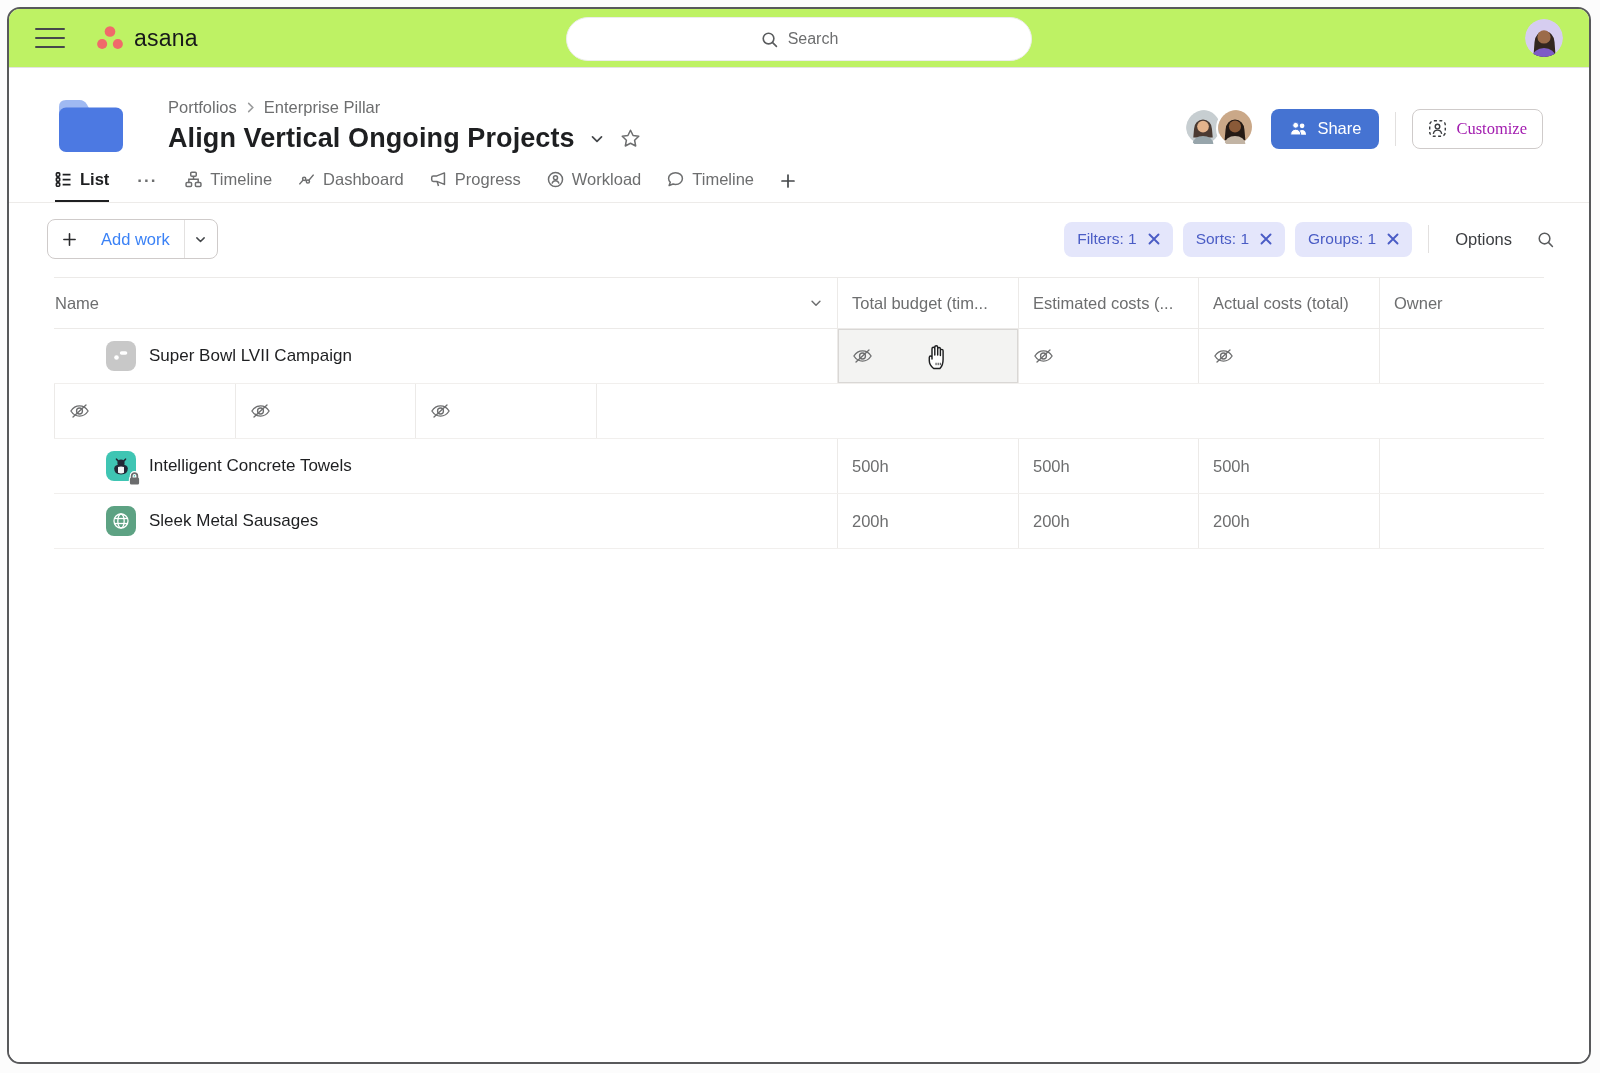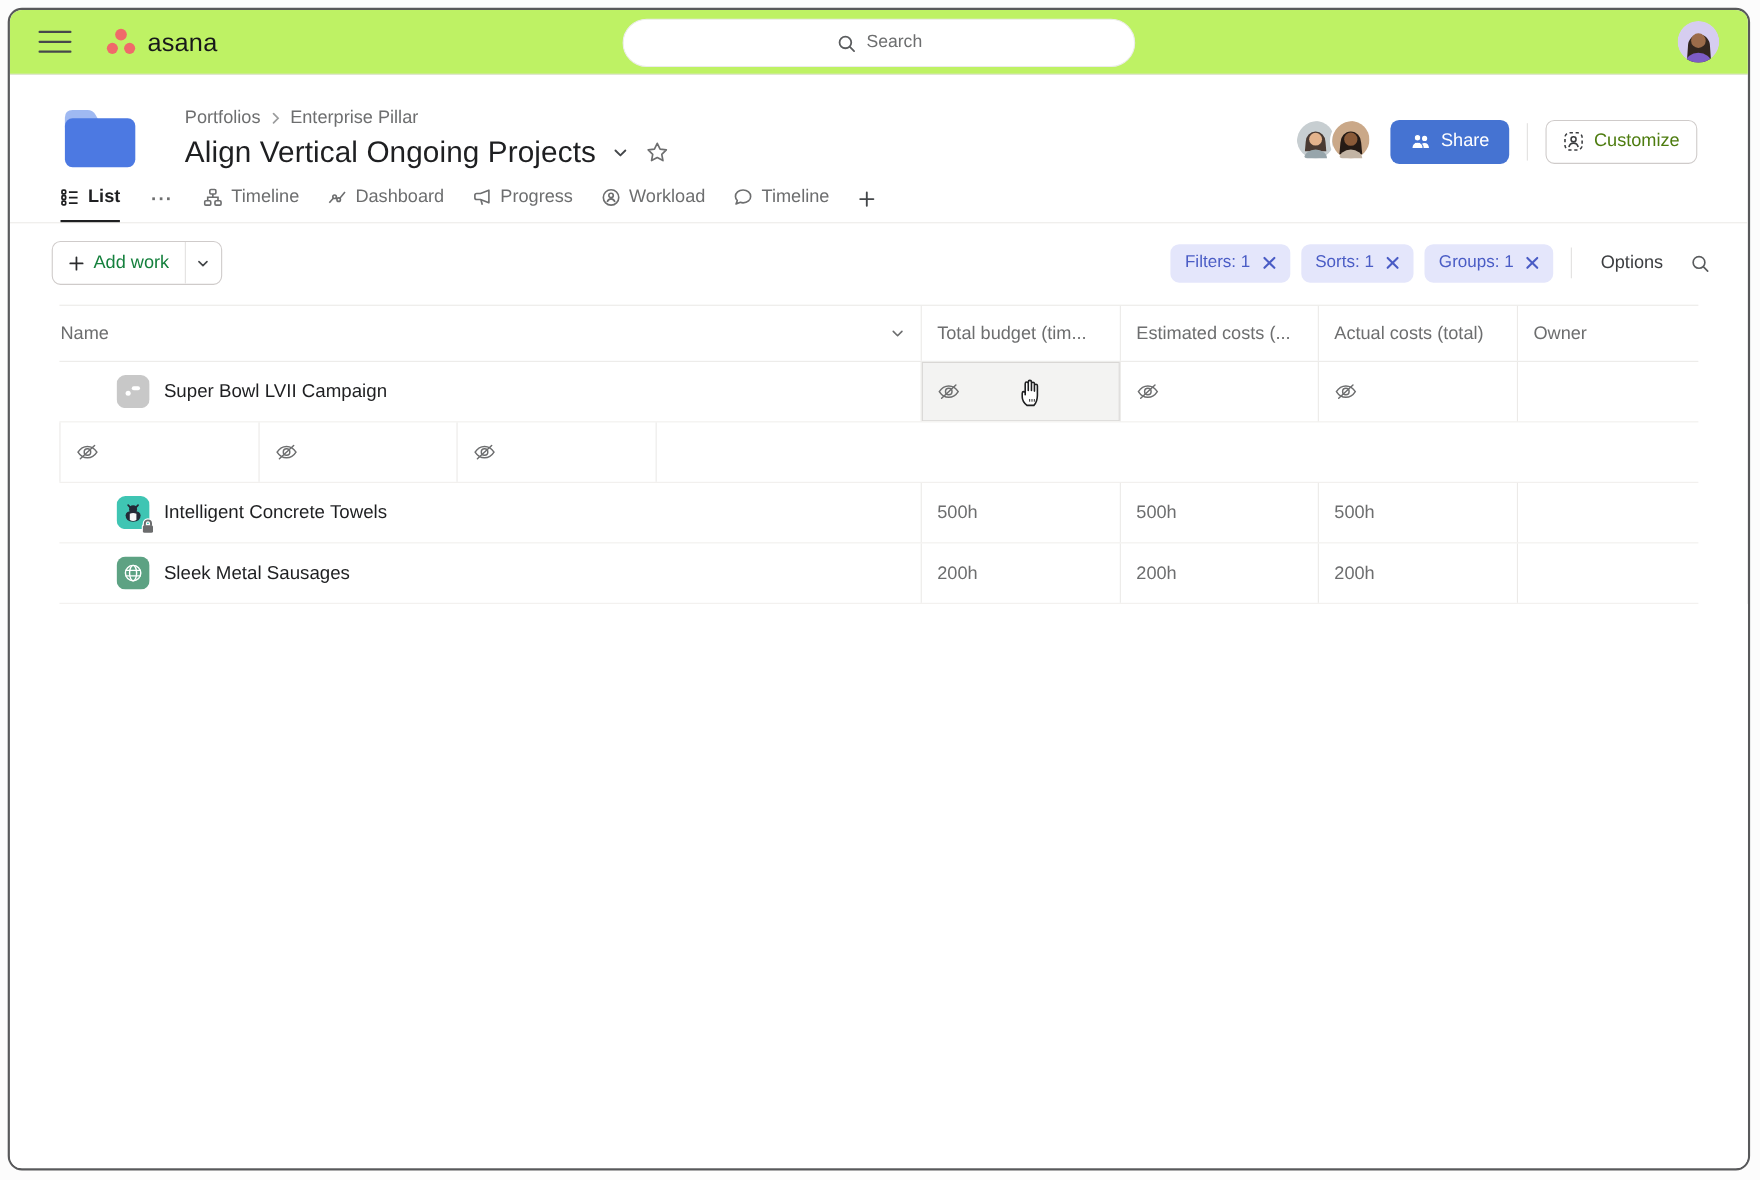--- a/index.html
+++ b/index.html
@@ -14,40 +14,40 @@
   .brand-text{font-size:23px;color:#17181a;font-weight:500;letter-spacing:.2px;}
   .searchbar{position:absolute;left:50%;top:8px;transform:translateX(-50%);width:464px;height:42px;background:#fff;border:1px solid #ececeb;border-radius:22px;display:flex;align-items:center;justify-content:center;gap:9px;color:#6d6e6f;font-size:16px;cursor:text;}
   .topbar-avatar{margin-left:auto;width:38px;height:38px;border-radius:50%;overflow:hidden;cursor:pointer;}
 
   
   .header{display:flex;align-items:flex-start;padding:26px 46px 0 46px;flex:0 0 auto;gap:15px;}
   .header-text{margin-left:26px;}
   .breadcrumb{display:flex;align-items:center;gap:8px;color:#6d6e6f;font-size:16.5px;margin-top:4px;}
   .breadcrumb a{color:#6d6e6f;text-decoration:none;cursor:pointer;}
   .title-row{display:flex;align-items:center;gap:14px;margin-top:6px;}
-  .page-title{font-size:27px;font-weight:400;color:#1e1f21;letter-spacing:.1px;}
+  .page-title{font-size:27px;font-weight:700;color:#1e1f21;letter-spacing:.1px;}
   .header-actions{margin-left:auto;display:flex;align-items:center;margin-top:14px;}
   .avatar-stack{display:flex;margin-right:14px;}
   .avatar-stack .avatar{width:37px;height:37px;border-radius:50%;overflow:hidden;border:2px solid #fff;cursor:pointer;}
   .avatar-stack .avatar + .avatar{margin-left:-9px;}
   .btn-share{display:flex;align-items:center;gap:9px;background:#4573d2;color:#fff;font-size:16.5px;border:none;border-radius:8px;height:40px;padding:0 18px;cursor:pointer;font-family:inherit;justify-content:flex-end;}
   .vdivider{width:1px;height:34px;background:#e2e0df;margin:0 16px;}
-  .btn-customize{display:flex;align-items:center;gap:9px;background:#fff;color:#4d7c0f;font-size:16.5px;border:1px solid #cfcbca;border-radius:8px;height:40px;padding:0 15px;cursor:pointer;font-family:Liberation Sans, sans-serif;}
+  .btn-customize{display:flex;align-items:center;gap:9px;background:#fff;color:#a21caf;font-size:16.5px;border:1px solid #cfcbca;border-radius:8px;height:40px;padding:0 15px;cursor:pointer;font-family:Liberation Serif, serif;}
 
   
   .tabbar{display:flex;align-items:stretch;gap:26px;padding:14px 46px 0 46px;border-bottom:1px solid #edebe9;flex:0 0 auto;}
   .tab{display:flex;align-items:center;gap:8px;color:#6d6e6f;font-size:16.5px;padding-bottom:11px;border-bottom:2px solid transparent;cursor:pointer;white-space:nowrap;}
   .tab.active{color:#1e1f21;font-weight:600;border-bottom-color:#1e1f21;}
   .tab-overflow{color:#6d6e6f;font-size:17px;font-weight:700;letter-spacing:1px;padding:0 2px 11px;cursor:pointer;align-self:flex-end;}
   .tab-add{color:#44474a;padding-bottom:11px;display:flex;align-items:center;cursor:pointer;}
 
   
   .toolbar{display:flex;align-items:center;padding:16px 30px 16px 38px;flex:0 0 auto;}
   .btn-addwork{display:flex;align-items:stretch;border:1px solid #cfcbca;border-radius:8px;overflow:hidden;background:#fff;cursor:pointer;}
-  .btn-addwork .main{display:flex;align-items:center;gap:8px;padding:0 14px;height:38px;font-size:16.5px;color:#15803d;}
+  .btn-addwork .main{display:flex;align-items:center;gap:24px;padding:0 14px;height:38px;font-size:16.5px;color:#3b82f6;}
   .btn-addwork .caret{display:flex;align-items:center;justify-content:center;width:32px;border-left:1px solid #e3e1e0;}
   .toolbar-right{margin-left:auto;display:flex;align-items:center;gap:10px;}
   .chip{display:flex;align-items:center;gap:11px;background:#e4e6fb;color:#4a5cc5;border-radius:8px;height:35px;padding:0 13px;font-size:15.5px;font-weight:500;cursor:pointer;}
   .chip svg{display:block;}
   .toolbar-div{width:1px;height:28px;background:#e2e0df;margin:0 6px;}
   .btn-options{background:none;border:none;font-family:inherit;font-size:16.5px;color:#3c3e41;cursor:pointer;padding:0 10px;}
   .btn-search-list{background:none;border:none;cursor:pointer;color:#5a5c5e;display:flex;align-items:center;padding:0 4px;}
 
   
   .table{margin:2px 45px 0 45px;flex:0 0 auto;}

